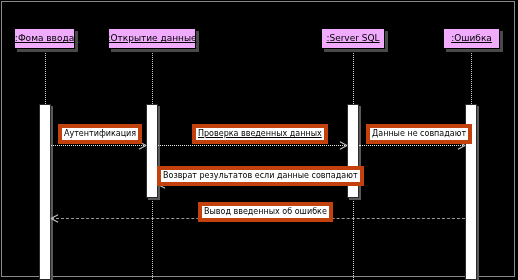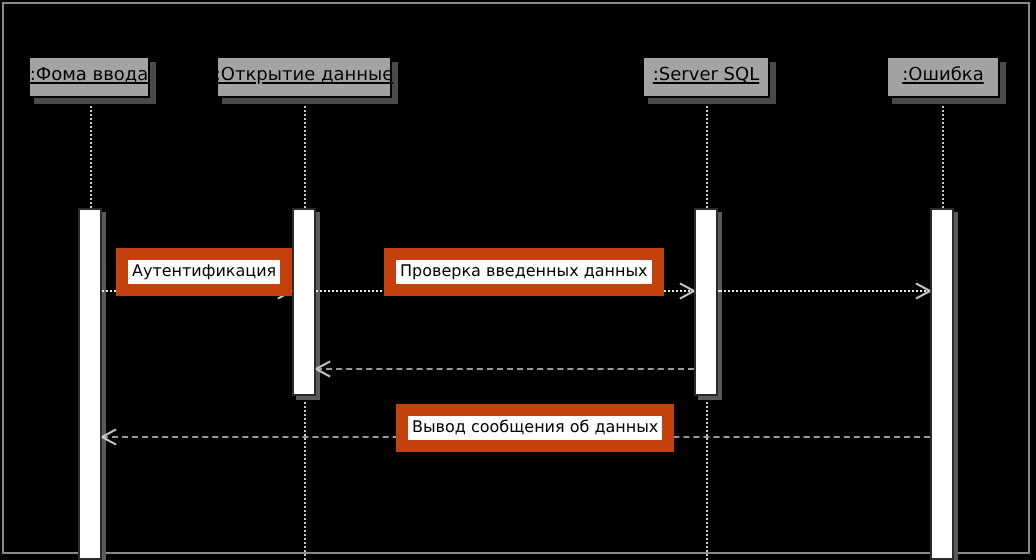--- a/index.html
+++ b/index.html
@@ -32,21 +32,21 @@
   .lifeline {
     position: absolute;
     top: 0;
     width: 0;
     border-left: 1px dotted #c9c9c9;
   }
 
   
   .objbox {
     position: absolute;
-    background: #a3a3a3;
+    background: #f0abfc;
     border: 1px solid #000000;
     box-sizing: border-box;
     display: flex;
     align-items: center;
     justify-content: center;
     box-shadow: 3px 3px 0 0 #4a4a4a;
   }
   .objbox .objlabel {
     color: #000000;
     font-size: 9px;
@@ -120,21 +120,21 @@
 
   
   .msg-label {
     position: absolute;
     background: #ffffff;
     color: #000000;
     font-size: 8px;
     line-height: 10px;
     padding: 1px 2px;
     white-space: nowrap;
-    border: 6px solid #c2410c;
+    border: 4px solid #c2410c;
     box-sizing: border-box;
     letter-spacing: 0px;
   }
 </style>
 </head>
 <body>
 
 <div id="canvas">
 
   <div id="frame"></div>
@@ -164,25 +164,27 @@
   <div class="activation" style="left:146px; top:104px; width:12px; height:94px;"></div>
   <div class="activation" style="left:347px; top:104px; width:12px; height:94px;"></div>
   <div class="activation" style="left:465px; top:104px; width:12px; height:176px;"></div>
 
   <div class="msg-line solid" style="left:51px; top:145px; width:95px;"></div>
   <div class="arrowhead open-right" style="left:138px; top:141px;"></div>
   <div class="msg-label" style="left:58px; top:124px;">Аутентификация</div>
 
   <div class="msg-line solid" style="left:158px; top:145px; width:189px;"></div>
   <div class="arrowhead open-right" style="left:339px; top:141px;"></div>
-  <div class="msg-label" style="left:192px; top:124px;">Проверка введенных данных</div>
+  <div class="msg-label" style="left:192px; top:124px;text-decoration:underline;">Проверка введенных данных</div>
 
   <div class="msg-line solid" style="left:359px; top:145px; width:106px;"></div>
   <div class="arrowhead open-right" style="left:457px; top:141px;"></div>
+  <div class="msg-label" style="left:366px; top:124px;">Данные не совпадают</div>
 
   <div class="msg-line dashed" style="left:158px; top:184px; width:189px;"></div>
   <div class="arrowhead open-left" style="left:158px; top:180px;"></div>
+  <div class="msg-label" style="left:157px; top:166px;">Возврат результатов если данные совпадают</div>
 
   <div class="msg-line dashed" style="left:51px; top:218px; width:414px;"></div>
   <div class="arrowhead open-left" style="left:51px; top:214px;"></div>
-  <div class="msg-label" style="left:198px; top:202px;">Вывод сообщения об данных</div>
+  <div class="msg-label" style="left:198px; top:202px;">Вывод введенных об ошибке</div>
 
 </div>
 
 </body></html>

